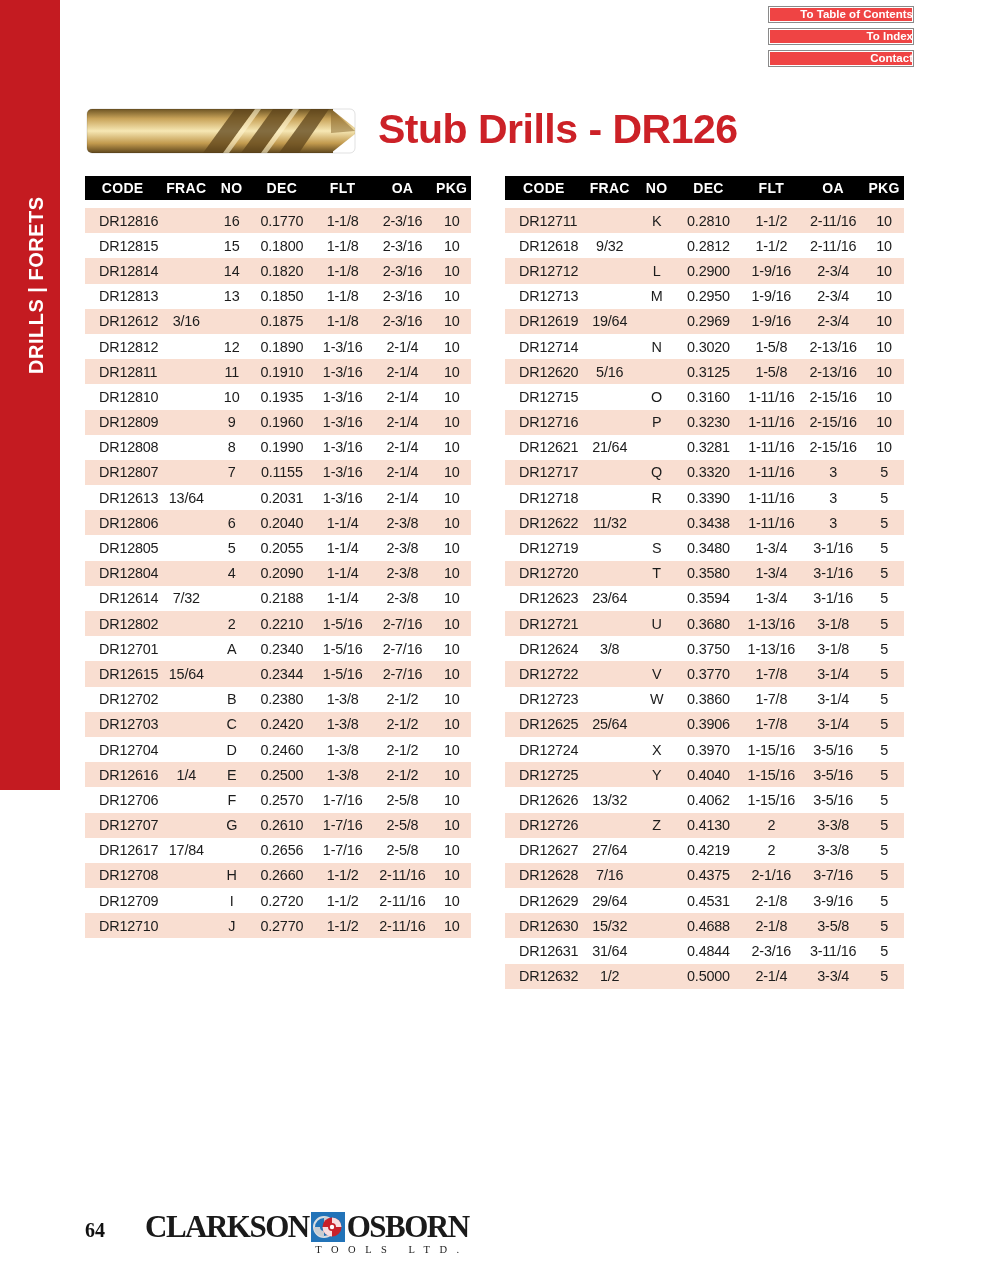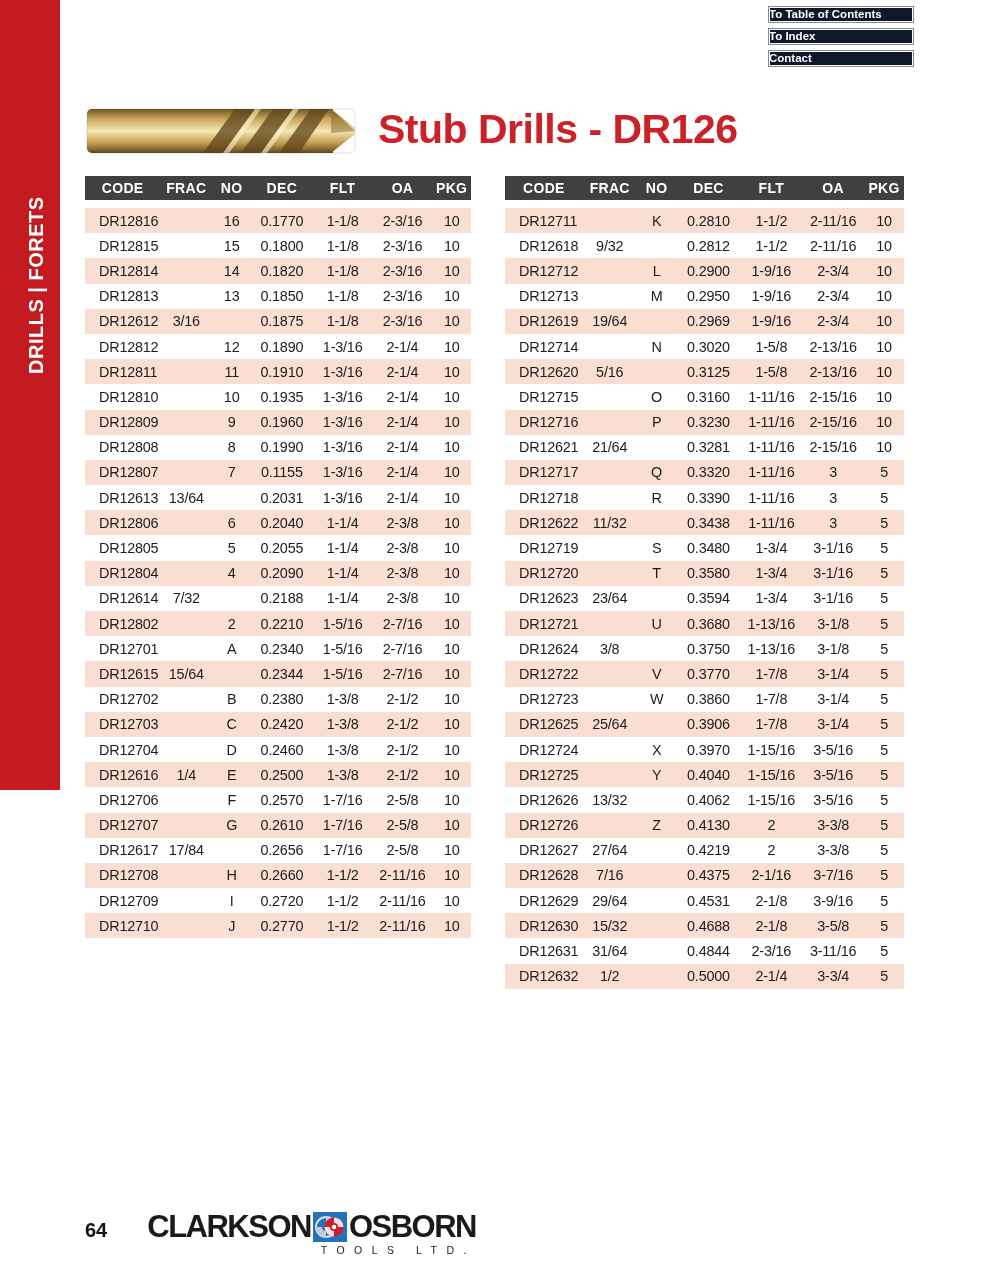--- a/index.html
+++ b/index.html
@@ -9,47 +9,47 @@
   }
   
   .sidebar{position:absolute;left:0;top:0;width:60px;height:790px;background:#c41b21;}
   .sidebar-label{
     position:absolute;left:25px;top:374px;transform:rotate(-90deg);transform-origin:0 0;
     white-space:nowrap;color:#ffffff;font-weight:bold;font-size:20px;letter-spacing:.5px;
   }
   
   .nav{position:absolute;top:6px;left:768px;width:146px;display:flex;flex-direction:column;gap:5px;}
   .nav-btn{
-    display:block;background:#0f172a;color:#fff;font-size:11.5px;font-weight:bold;text-align:left;
+    display:block;background:#ef4444;color:#fff;font-size:11.5px;font-weight:bold;text-align:right;
     padding:1px 0 2px;border:1px solid #8a8a8a;box-shadow:inset 0 0 0 1px #ffffff;
     text-decoration:none;cursor:pointer;
   }
   
   .drill-photo{position:absolute;left:85px;top:93px;width:272px;height:76px;}
   .page-title{
     position:absolute;left:378px;top:106px;margin:0;font-size:41px;font-weight:bold;
     color:#cc2127;letter-spacing:-.5px;white-space:nowrap;
   }
   
   .table-wrap{position:absolute;top:176px;}
   .table-wrap.left{left:85px;width:386px;}
   .table-wrap.right{left:505px;width:399px;}
   table{width:100%;border-collapse:collapse;table-layout:fixed;}
   thead th{
-    background:#404040;color:#ffffff;font-size:14px;font-weight:bold;height:24px;
+    background:#000000;color:#ffffff;font-size:14px;font-weight:bold;height:24px;
     border-bottom:8px solid #ffffff;letter-spacing:.3px;padding:0;text-align:center;
   }
   tbody td{
     height:25.2px;font-size:14.4px;color:#1c1c1c;text-align:center;padding:0;
     letter-spacing:-.2px;white-space:nowrap;overflow:hidden;
   }
   tbody td.code{text-align:left;padding-left:14px;}
   tbody tr:nth-child(odd){background:#f9ded1;}
   
-  .footer{position:absolute;left:85px;top:1212px;display:flex;align-items:flex-start;}
+  .footer{position:absolute;left:85px;top:1212px;display:flex;align-items:flex-start;font-family:Liberation Serif, serif;}
   .page-num{font-size:20px;font-weight:bold;color:#111;margin-top:7px;}
   .logo{margin-left:40px;text-align:right;}
   .logo-row{display:flex;align-items:center;}
   .brand{font-size:31px;font-weight:bold;color:#1a1a1a;letter-spacing:-1.5px;line-height:30px;}
   .logo-icon{margin:0 2px;display:inline-block;line-height:0;}
   .brand-sub{font-size:10.5px;color:#222;letter-spacing:9.5px;margin-top:2px;margin-left:10px;}
 </style>
 </head>
 <body>
 

